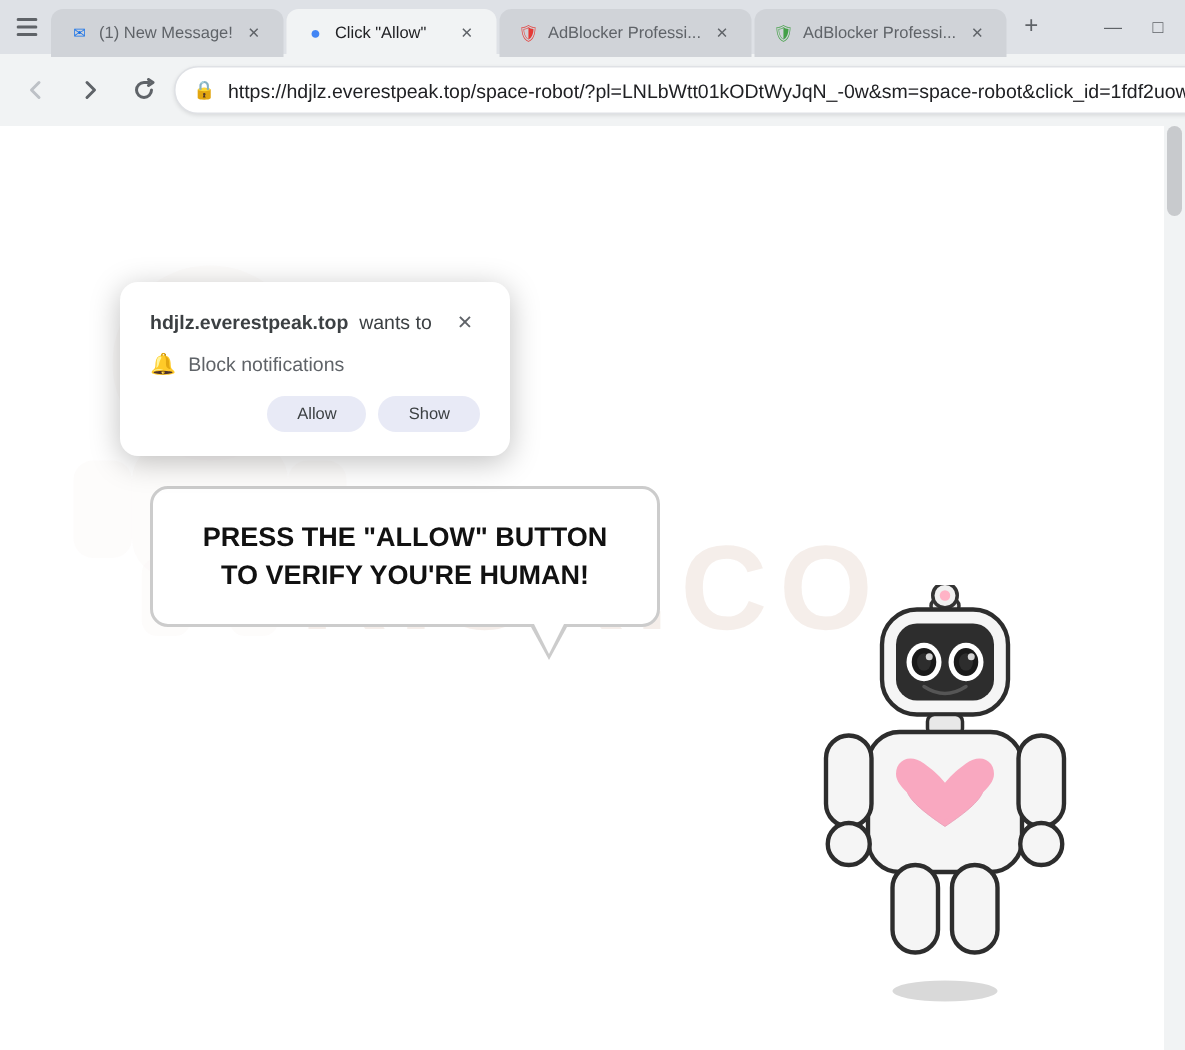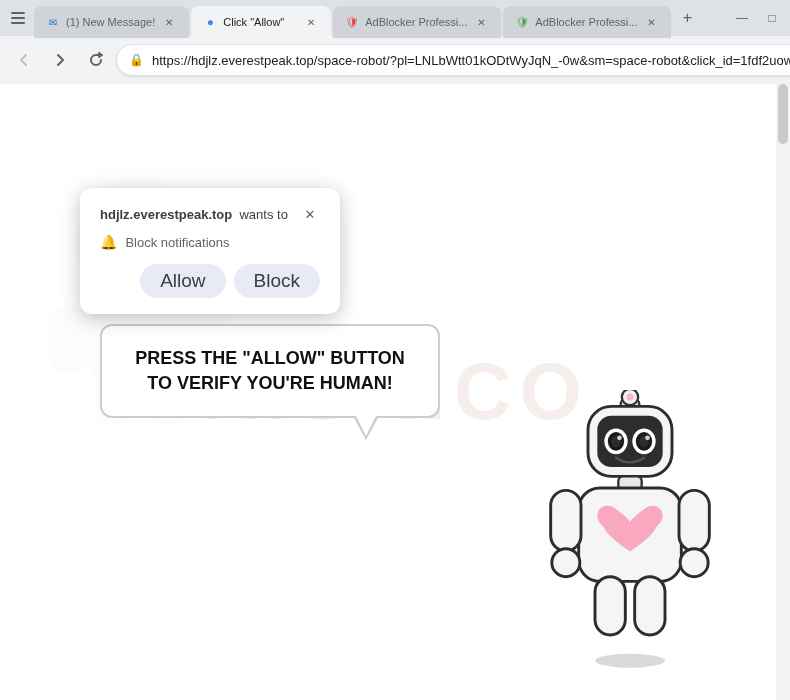--- a/index.html
+++ b/index.html
@@ -306,21 +306,21 @@
 
     .popup-buttons {
       display: flex;
       gap: 8px;
       justify-content: flex-end;
     }
 
     .popup-btn {
       padding: 6px 20px;
       border-radius: 20px;
-      font-size: 19px;
+      font-size: 11px;
       cursor: pointer;
       border: none;
       font-weight: 500;
       text-align: right;
     }
 
     .popup-btn-allow {
       background: #e8eaf6;
       color: #3c4043;
     }
@@ -472,21 +472,21 @@
           &nbsp;<span>wants to</span>
         </span>
         <span class="popup-close">✕</span>
       </div>
       <div class="popup-notification-row">
         <span class="popup-bell">🔔</span>
         <span>Block notifications</span>
       </div>
       <div class="popup-buttons">
         <button class="popup-btn popup-btn-allow">Allow</button>
-        <button class="popup-btn popup-btn-block">Block</button>
+        <button class="popup-btn popup-btn-block">Show</button>
       </div>
     </div>
 
     <div class="speech-bubble">
       <div class="bubble-text">PRESS THE "ALLOW" BUTTON TO VERIFY YOU'RE HUMAN!</div>
     </div>
 
     <div class="robot-container">
       <svg class="robot-svg" viewBox="0 0 160 240" xmlns="http://www.w3.org/2000/svg">
 

